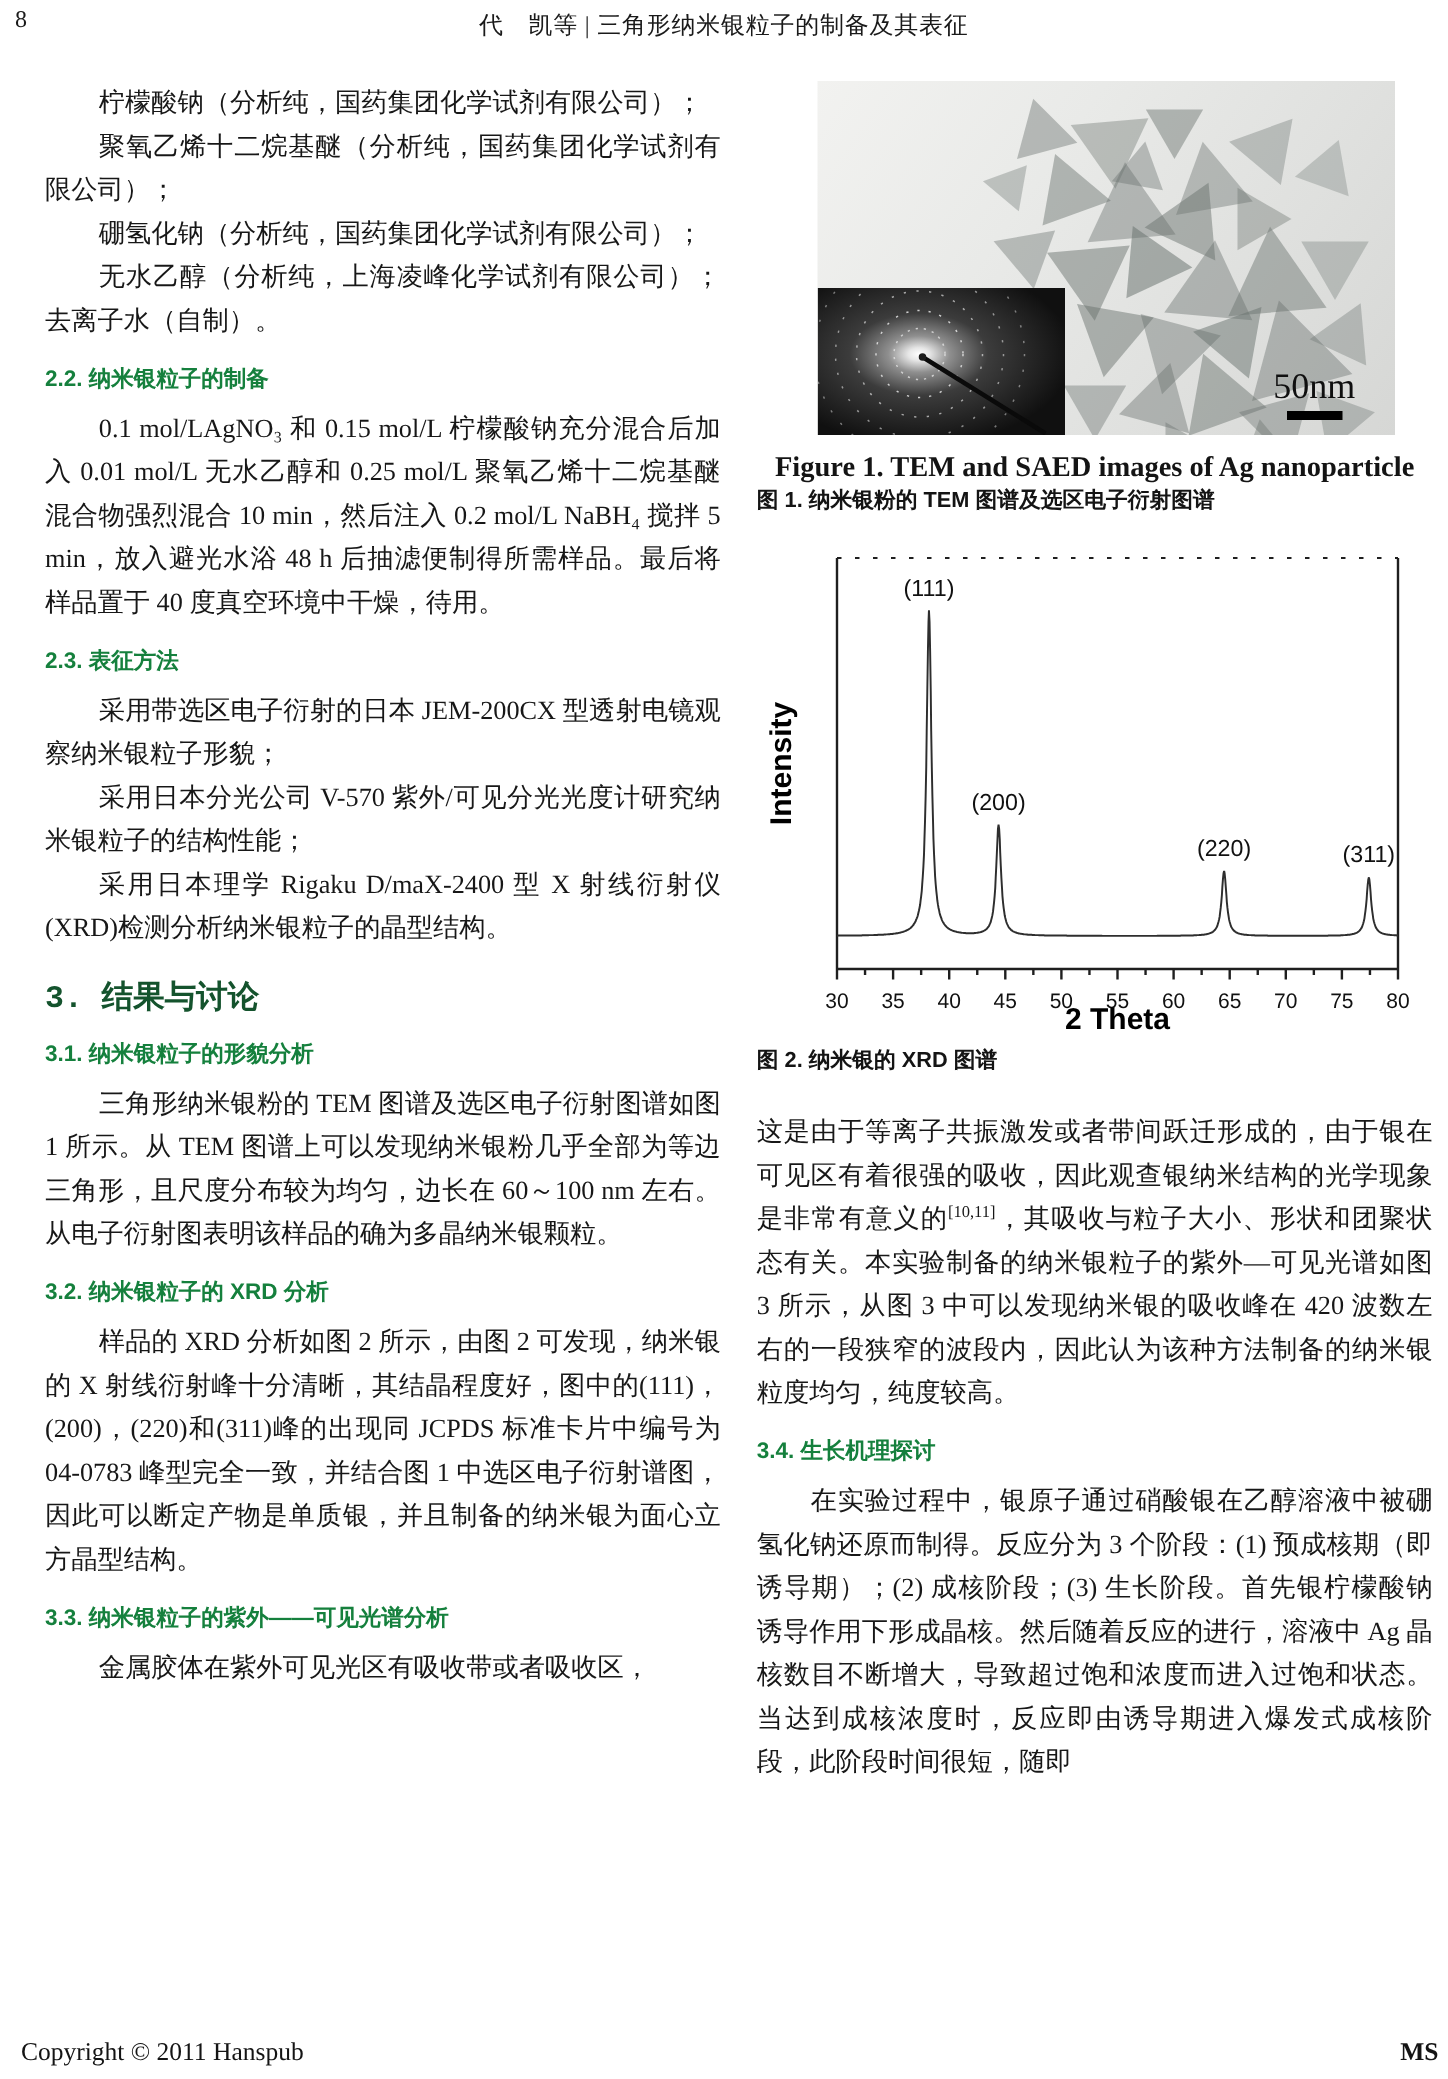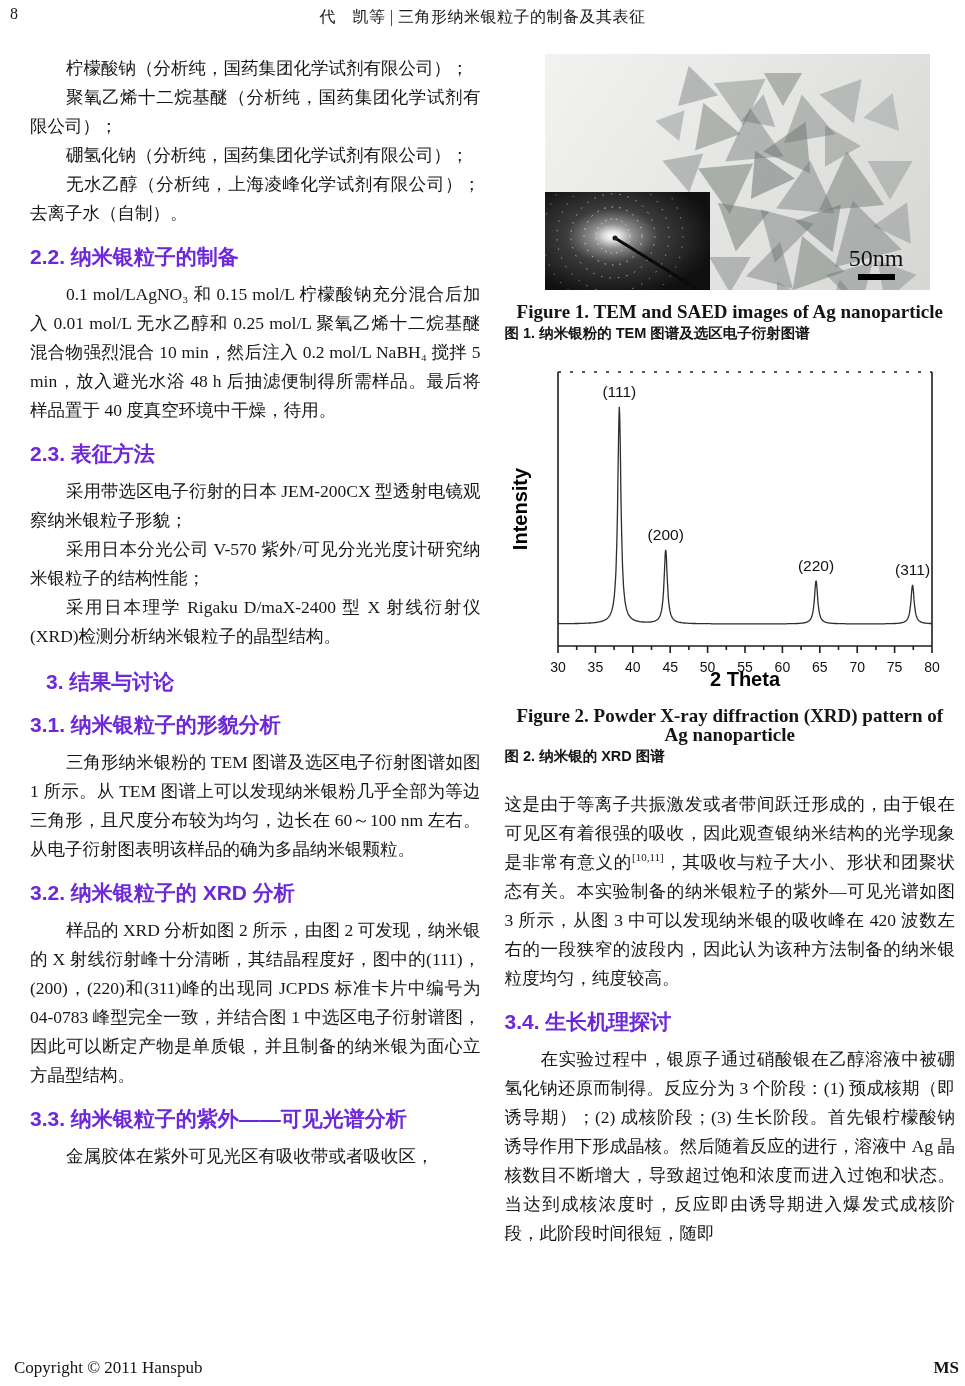--- a/index.html
+++ b/index.html
@@ -8,22 +8,22 @@
         font-family:"Liberation Serif","DejaVu Serif",serif;display:flex;flex-direction:column;overflow:hidden}
   
   .hdr{position:relative;height:34px;padding-top:7px;font-size:16px;color:#1a1a1a}
   .hdr .pn{position:absolute;left:10px;top:5px}
   .hdr .rt{text-align:center;letter-spacing:.5px}
   
   .cols{display:flex;gap:24px;padding:20px 10px 0 30px;flex:1 1 auto;align-items:flex-start}
   .col{width:451px}
   p.body{font-size:17.5px;line-height:29px;text-align:justify;color:#171717}
   .indent{text-indent:2.05em}
-  h2.sec{font-family:Liberation Sans, sans-serif;font-size:21px;color:#6d28d9;margin:17px 16px 9px}
-  h3.sec{font-family:"Liberation Sans","DejaVu Sans",sans-serif;font-size:21px;color:#6d28d9;margin:15px 0 9px}
+  h2.sec{font-family:Liberation Mono, monospace;font-size:21px;color:#14532d;margin:17px 0 9px}
+  h3.sec{font-family:"Liberation Sans","DejaVu Sans",sans-serif;font-size:15px;color:#15803d;margin:15px 0 9px}
   sup.ref{font-size:11px;line-height:0;vertical-align:super}
   
   .tem-wrap{position:relative;width:385px;height:236px;margin:0 0 0 40px;overflow:hidden;
             background:linear-gradient(125deg,#f2f2f0 0%,#e9eae8 35%,#dfe0de 70%,#d6d7d5 100%)}
   .tem-canvas,.tem-canvas svg{position:absolute;inset:0}
   .saed{position:absolute;left:0;bottom:0;width:165px;height:98px}
   .scale{position:absolute;right:26px;bottom:10px;text-align:center;color:#101010}
   .scale .lbl{font-size:24px;line-height:25px;display:block}
   .scale .bar{width:37px;height:6px;background:#000;margin:3px auto 0}
   figure{display:block}
@@ -195,21 +195,20 @@
               <text x="427" y="303" class="tick">80</text>
               <path d="M53.0 254.8 L53.4 254.8 L53.7 254.7 L54.1 254.7 L54.5 254.7 L54.9 254.7 L55.2 254.7 L55.6 254.7 L56.0 254.7 L56.4 254.7 L56.7 254.7 L57.1 254.7 L57.5 254.7 L57.9 254.7 L58.2 254.7 L58.6 254.7 L59.0 254.7 L59.4 254.7 L59.7 254.7 L60.1 254.7 L60.5 254.7 L60.9 254.7 L61.2 254.7 L61.6 254.7 L62.0 254.7 L62.4 254.7 L62.7 254.7 L63.1 254.7 L63.5 254.6 L63.8 254.6 L64.2 254.6 L64.6 254.6 L65.0 254.6 L65.3 254.6 L65.7 254.6 L66.1 254.6 L66.5 254.6 L66.8 254.6 L67.2 254.6 L67.6 254.6 L68.0 254.6 L68.3 254.6 L68.7 254.6 L69.1 254.6 L69.5 254.6 L69.8 254.5 L70.2 254.5 L70.6 254.5 L71.0 254.5 L71.3 254.5 L71.7 254.5 L72.1 254.5 L72.4 254.5 L72.8 254.5 L73.2 254.5 L73.6 254.5 L73.9 254.5 L74.3 254.4 L74.7 254.4 L75.1 254.4 L75.4 254.4 L75.8 254.4 L76.2 254.4 L76.6 254.4 L76.9 254.4 L77.3 254.4 L77.7 254.3 L78.1 254.3 L78.4 254.3 L78.8 254.3 L79.2 254.3 L79.6 254.3 L79.9 254.3 L80.3 254.2 L80.7 254.2 L81.0 254.2 L81.4 254.2 L81.8 254.2 L82.2 254.2 L82.5 254.1 L82.9 254.1 L83.3 254.1 L83.7 254.1 L84.0 254.1 L84.4 254.0 L84.8 254.0 L85.2 254.0 L85.5 254.0 L85.9 253.9 L86.3 253.9 L86.7 253.9 L87.0 253.8 L87.4 253.8 L87.8 253.8 L88.2 253.8 L88.5 253.7 L88.9 253.7 L89.3 253.6 L89.7 253.6 L90.0 253.6 L90.4 253.5 L90.8 253.5 L91.1 253.4 L91.5 253.4 L91.9 253.3 L92.3 253.3 L92.6 253.2 L93.0 253.1 L93.4 253.1 L93.8 253.0 L94.1 252.9 L94.5 252.9 L94.9 252.8 L95.3 252.7 L95.6 252.6 L96.0 252.5 L96.4 252.4 L96.8 252.3 L97.1 252.2 L97.5 252.1 L97.9 251.9 L98.3 251.8 L98.6 251.6 L99.0 251.5 L99.4 251.3 L99.7 251.1 L100.1 250.9 L100.5 250.7 L100.9 250.5 L101.2 250.2 L101.6 250.0 L102.0 249.7 L102.4 249.3 L102.7 249.0 L103.1 248.6 L103.5 248.1 L103.9 247.7 L104.2 247.1 L104.6 246.6 L105.0 245.9 L105.4 245.2 L105.7 244.3 L106.1 243.4 L106.5 242.4 L106.9 241.2 L107.2 239.8 L107.6 238.2 L108.0 236.3 L108.4 234.2 L108.7 231.6 L109.1 228.6 L109.5 225.0 L109.8 220.6 L110.2 215.2 L110.6 208.7 L111.0 200.6 L111.3 190.4 L111.7 177.7 L112.1 161.8 L112.5 142.1 L112.8 118.5 L113.2 92.1 L113.6 65.8 L114.0 45.6 L114.3 37.9 L114.7 45.6 L115.1 65.8 L115.5 92.0 L115.8 118.5 L116.2 142.1 L116.6 161.8 L117.0 177.7 L117.3 190.4 L117.7 200.5 L118.1 208.7 L118.4 215.2 L118.8 220.5 L119.2 224.9 L119.6 228.5 L119.9 231.5 L120.3 234.1 L120.7 236.3 L121.1 238.1 L121.4 239.7 L121.8 241.1 L122.2 242.3 L122.6 243.3 L122.9 244.2 L123.3 245.1 L123.7 245.8 L124.1 246.4 L124.4 247.0 L124.8 247.5 L125.2 248.0 L125.6 248.4 L125.9 248.8 L126.3 249.2 L126.7 249.5 L127.1 249.8 L127.4 250.1 L127.8 250.3 L128.2 250.5 L128.5 250.7 L128.9 250.9 L129.3 251.1 L129.7 251.3 L130.0 251.4 L130.4 251.6 L130.8 251.7 L131.2 251.8 L131.5 251.9 L131.9 252.0 L132.3 252.1 L132.7 252.2 L133.0 252.3 L133.4 252.4 L133.8 252.5 L134.2 252.5 L134.5 252.6 L134.9 252.7 L135.3 252.7 L135.7 252.8 L136.0 252.8 L136.4 252.9 L136.8 252.9 L137.1 252.9 L137.5 253.0 L137.9 253.0 L138.3 253.0 L138.6 253.0 L139.0 253.1 L139.4 253.1 L139.8 253.1 L140.1 253.1 L140.5 253.1 L140.9 253.1 L141.3 253.1 L141.6 253.1 L142.0 253.1 L142.4 253.1 L142.8 253.1 L143.1 253.1 L143.5 253.1 L143.9 253.1 L144.3 253.1 L144.6 253.0 L145.0 253.0 L145.4 253.0 L145.8 252.9 L146.1 252.9 L146.5 252.8 L146.9 252.8 L147.2 252.7 L147.6 252.7 L148.0 252.6 L148.4 252.5 L148.7 252.4 L149.1 252.3 L149.5 252.2 L149.9 252.0 L150.2 251.9 L150.6 251.7 L151.0 251.5 L151.4 251.3 L151.7 251.1 L152.1 250.8 L152.5 250.5 L152.9 250.2 L153.2 249.8 L153.6 249.3 L154.0 248.8 L154.4 248.2 L154.7 247.4 L155.1 246.6 L155.5 245.6 L155.8 244.3 L156.2 242.9 L156.6 241.1 L157.0 238.8 L157.3 236.1 L157.7 232.6 L158.1 228.3 L158.5 222.9 L158.8 216.2 L159.2 208.2 L159.6 199.2 L160.0 190.3 L160.3 183.5 L160.7 180.8 L161.1 183.5 L161.5 190.3 L161.8 199.3 L162.2 208.3 L162.6 216.3 L163.0 223.0 L163.3 228.4 L163.7 232.7 L164.1 236.2 L164.5 239.0 L164.8 241.2 L165.2 243.0 L165.6 244.5 L165.9 245.7 L166.3 246.8 L166.7 247.6 L167.1 248.4 L167.4 249.0 L167.8 249.6 L168.2 250.0 L168.6 250.4 L168.9 250.8 L169.3 251.1 L169.7 251.4 L170.1 251.7 L170.4 251.9 L170.8 252.1 L171.2 252.3 L171.6 252.4 L171.9 252.6 L172.3 252.7 L172.7 252.8 L173.1 253.0 L173.4 253.1 L173.8 253.2 L174.2 253.3 L174.5 253.3 L174.9 253.4 L175.3 253.5 L175.7 253.5 L176.0 253.6 L176.4 253.7 L176.8 253.7 L177.2 253.8 L177.5 253.8 L177.9 253.9 L178.3 253.9 L178.7 253.9 L179.0 254.0 L179.4 254.0 L179.8 254.0 L180.2 254.1 L180.5 254.1 L180.9 254.1 L181.3 254.2 L181.7 254.2 L182.0 254.2 L182.4 254.2 L182.8 254.2 L183.2 254.3 L183.5 254.3 L183.9 254.3 L184.3 254.3 L184.6 254.3 L185.0 254.4 L185.4 254.4 L185.8 254.4 L186.1 254.4 L186.5 254.4 L186.9 254.4 L187.3 254.4 L187.6 254.5 L188.0 254.5 L188.4 254.5 L188.8 254.5 L189.1 254.5 L189.5 254.5 L189.9 254.5 L190.3 254.5 L190.6 254.5 L191.0 254.5 L191.4 254.6 L191.8 254.6 L192.1 254.6 L192.5 254.6 L192.9 254.6 L193.2 254.6 L193.6 254.6 L194.0 254.6 L194.4 254.6 L194.7 254.6 L195.1 254.6 L195.5 254.6 L195.9 254.6 L196.2 254.6 L196.6 254.6 L197.0 254.7 L197.4 254.7 L197.7 254.7 L198.1 254.7 L198.5 254.7 L198.9 254.7 L199.2 254.7 L199.6 254.7 L200.0 254.7 L200.4 254.7 L200.7 254.7 L201.1 254.7 L201.5 254.7 L201.9 254.7 L202.2 254.7 L202.6 254.7 L203.0 254.7 L203.3 254.7 L203.7 254.7 L204.1 254.7 L204.5 254.7 L204.8 254.7 L205.2 254.7 L205.6 254.7 L206.0 254.7 L206.3 254.8 L206.7 254.8 L207.1 254.8 L207.5 254.8 L207.8 254.8 L208.2 254.8 L208.6 254.8 L209.0 254.8 L209.3 254.8 L209.7 254.8 L210.1 254.8 L210.5 254.8 L210.8 254.8 L211.2 254.8 L211.6 254.8 L211.9 254.8 L212.3 254.8 L212.7 254.8 L213.1 254.8 L213.4 254.8 L213.8 254.8 L214.2 254.8 L214.6 254.8 L214.9 254.8 L215.3 254.8 L215.7 254.8 L216.1 254.8 L216.4 254.8 L216.8 254.8 L217.2 254.8 L217.6 254.8 L217.9 254.8 L218.3 254.8 L218.7 254.8 L219.1 254.8 L219.4 254.8 L219.8 254.8 L220.2 254.8 L220.6 254.8 L220.9 254.8 L221.3 254.8 L221.7 254.8 L222.0 254.8 L222.4 254.8 L222.8 254.8 L223.2 254.8 L223.5 254.8 L223.9 254.8 L224.3 254.8 L224.7 254.8 L225.0 254.8 L225.4 254.8 L225.8 254.8 L226.2 254.8 L226.5 254.8 L226.9 254.8 L227.3 254.8 L227.7 254.8 L228.0 254.8 L228.4 254.8 L228.8 254.8 L229.2 254.8 L229.5 254.8 L229.9 254.9 L230.3 254.9 L230.6 254.9 L231.0 254.9 L231.4 254.9 L231.8 254.9 L232.1 254.9 L232.5 254.9 L232.9 254.9 L233.3 254.9 L233.6 254.9 L234.0 254.9 L234.4 254.9 L234.8 254.9 L235.1 254.9 L235.5 254.9 L235.9 254.9 L236.3 254.9 L236.6 254.9 L237.0 254.9 L237.4 254.9 L237.8 254.9 L238.1 254.9 L238.5 254.9 L238.9 254.9 L239.3 254.9 L239.6 254.9 L240.0 254.9 L240.4 254.9 L240.7 254.9 L241.1 254.9 L241.5 254.9 L241.9 254.9 L242.2 254.9 L242.6 254.9 L243.0 254.9 L243.4 254.9 L243.7 254.9 L244.1 254.9 L244.5 254.9 L244.9 254.9 L245.2 254.9 L245.6 254.9 L246.0 254.9 L246.4 254.9 L246.7 254.9 L247.1 254.9 L247.5 254.9 L247.9 254.9 L248.2 254.9 L248.6 254.9 L249.0 254.9 L249.3 254.9 L249.7 254.9 L250.1 254.9 L250.5 254.9 L250.8 254.9 L251.2 254.9 L251.6 254.9 L252.0 254.9 L252.3 254.9 L252.7 254.9 L253.1 254.9 L253.5 254.9 L253.8 254.9 L254.2 254.9 L254.6 254.9 L255.0 254.9 L255.3 254.9 L255.7 254.9 L256.1 254.9 L256.5 254.9 L256.8 254.9 L257.2 254.9 L257.6 254.9 L258.0 254.9 L258.3 254.9 L258.7 254.9 L259.1 254.9 L259.4 254.9 L259.8 254.9 L260.2 254.9 L260.6 254.9 L260.9 254.9 L261.3 254.9 L261.7 254.9 L262.1 254.9 L262.4 254.9 L262.8 254.9 L263.2 254.9 L263.6 254.9 L263.9 254.9 L264.3 254.9 L264.7 254.9 L265.1 254.9 L265.4 254.9 L265.8 254.9 L266.2 254.9 L266.6 254.8 L266.9 254.8 L267.3 254.8 L267.7 254.8 L268.0 254.8 L268.4 254.8 L268.8 254.8 L269.2 254.8 L269.5 254.8 L269.9 254.8 L270.3 254.8 L270.7 254.8 L271.0 254.8 L271.4 254.8 L271.8 254.8 L272.2 254.8 L272.5 254.8 L272.9 254.8 L273.3 254.8 L273.7 254.8 L274.0 254.8 L274.4 254.8 L274.8 254.8 L275.2 254.8 L275.5 254.8 L275.9 254.8 L276.3 254.8 L276.7 254.8 L277.0 254.8 L277.4 254.8 L277.8 254.8 L278.1 254.8 L278.5 254.8 L278.9 254.8 L279.3 254.8 L279.6 254.8 L280.0 254.8 L280.4 254.8 L280.8 254.8 L281.1 254.8 L281.5 254.8 L281.9 254.8 L282.3 254.7 L282.6 254.7 L283.0 254.7 L283.4 254.7 L283.8 254.7 L284.1 254.7 L284.5 254.7 L284.9 254.7 L285.3 254.7 L285.6 254.7 L286.0 254.7 L286.4 254.7 L286.7 254.7 L287.1 254.7 L287.5 254.7 L287.9 254.6 L288.2 254.6 L288.6 254.6 L289.0 254.6 L289.4 254.6 L289.7 254.6 L290.1 254.6 L290.5 254.6 L290.9 254.5 L291.2 254.5 L291.6 254.5 L292.0 254.5 L292.4 254.5 L292.7 254.5 L293.1 254.4 L293.5 254.4 L293.9 254.4 L294.2 254.4 L294.6 254.3 L295.0 254.3 L295.4 254.3 L295.7 254.3 L296.1 254.2 L296.5 254.2 L296.8 254.2 L297.2 254.1 L297.6 254.1 L298.0 254.0 L298.3 254.0 L298.7 253.9 L299.1 253.8 L299.5 253.8 L299.8 253.7 L300.2 253.6 L300.6 253.5 L301.0 253.4 L301.3 253.3 L301.7 253.1 L302.1 253.0 L302.5 252.8 L302.8 252.7 L303.2 252.4 L303.6 252.2 L304.0 251.9 L304.3 251.6 L304.7 251.2 L305.1 250.8 L305.4 250.3 L305.8 249.7 L306.2 249.0 L306.6 248.1 L306.9 247.0 L307.3 245.7 L307.7 244.1 L308.1 242.1 L308.4 239.5 L308.8 236.3 L309.2 232.4 L309.6 227.7 L309.9 222.4 L310.3 217.1 L310.7 213.1 L311.1 211.6 L311.4 213.1 L311.8 217.1 L312.2 222.4 L312.6 227.7 L312.9 232.4 L313.3 236.3 L313.7 239.5 L314.1 242.1 L314.4 244.1 L314.8 245.7 L315.2 247.0 L315.5 248.1 L315.9 249.0 L316.3 249.7 L316.7 250.3 L317.0 250.8 L317.4 251.2 L317.8 251.6 L318.2 251.9 L318.5 252.2 L318.9 252.4 L319.3 252.7 L319.7 252.8 L320.0 253.0 L320.4 253.2 L320.8 253.3 L321.2 253.4 L321.5 253.5 L321.9 253.6 L322.3 253.7 L322.7 253.8 L323.0 253.8 L323.4 253.9 L323.8 254.0 L324.1 254.0 L324.5 254.1 L324.9 254.1 L325.3 254.2 L325.6 254.2 L326.0 254.2 L326.4 254.3 L326.8 254.3 L327.1 254.3 L327.5 254.4 L327.9 254.4 L328.3 254.4 L328.6 254.4 L329.0 254.4 L329.4 254.5 L329.8 254.5 L330.1 254.5 L330.5 254.5 L330.9 254.5 L331.3 254.5 L331.6 254.6 L332.0 254.6 L332.4 254.6 L332.8 254.6 L333.1 254.6 L333.5 254.6 L333.9 254.6 L334.2 254.6 L334.6 254.7 L335.0 254.7 L335.4 254.7 L335.7 254.7 L336.1 254.7 L336.5 254.7 L336.9 254.7 L337.2 254.7 L337.6 254.7 L338.0 254.7 L338.4 254.7 L338.7 254.7 L339.1 254.7 L339.5 254.7 L339.9 254.7 L340.2 254.8 L340.6 254.8 L341.0 254.8 L341.4 254.8 L341.7 254.8 L342.1 254.8 L342.5 254.8 L342.8 254.8 L343.2 254.8 L343.6 254.8 L344.0 254.8 L344.3 254.8 L344.7 254.8 L345.1 254.8 L345.5 254.8 L345.8 254.8 L346.2 254.8 L346.6 254.8 L347.0 254.8 L347.3 254.8 L347.7 254.8 L348.1 254.8 L348.5 254.8 L348.8 254.8 L349.2 254.8 L349.6 254.8 L350.0 254.8 L350.3 254.8 L350.7 254.8 L351.1 254.8 L351.5 254.8 L351.8 254.8 L352.2 254.8 L352.6 254.8 L352.9 254.8 L353.3 254.8 L353.7 254.8 L354.1 254.8 L354.4 254.8 L354.8 254.8 L355.2 254.8 L355.6 254.8 L355.9 254.8 L356.3 254.8 L356.7 254.8 L357.1 254.8 L357.4 254.8 L357.8 254.8 L358.2 254.8 L358.6 254.8 L358.9 254.8 L359.3 254.8 L359.7 254.8 L360.1 254.8 L360.4 254.8 L360.8 254.8 L361.2 254.8 L361.5 254.8 L361.9 254.8 L362.3 254.8 L362.7 254.8 L363.0 254.8 L363.4 254.8 L363.8 254.8 L364.2 254.8 L364.5 254.8 L364.9 254.8 L365.3 254.8 L365.7 254.8 L366.0 254.8 L366.4 254.8 L366.8 254.8 L367.2 254.8 L367.5 254.8 L367.9 254.8 L368.3 254.8 L368.7 254.8 L369.0 254.8 L369.4 254.8 L369.8 254.8 L370.2 254.8 L370.5 254.8 L370.9 254.8 L371.3 254.8 L371.6 254.8 L372.0 254.8 L372.4 254.8 L372.8 254.8 L373.1 254.8 L373.5 254.8 L373.9 254.8 L374.3 254.8 L374.6 254.8 L375.0 254.8 L375.4 254.8 L375.8 254.8 L376.1 254.8 L376.5 254.8 L376.9 254.8 L377.3 254.8 L377.6 254.8 L378.0 254.8 L378.4 254.8 L378.8 254.8 L379.1 254.8 L379.5 254.8 L379.9 254.8 L380.2 254.8 L380.6 254.7 L381.0 254.7 L381.4 254.7 L381.7 254.7 L382.1 254.7 L382.5 254.7 L382.9 254.7 L383.2 254.7 L383.6 254.7 L384.0 254.7 L384.4 254.7 L384.7 254.7 L385.1 254.7 L385.5 254.7 L385.9 254.6 L386.2 254.6 L386.6 254.6 L387.0 254.6 L387.4 254.6 L387.7 254.6 L388.1 254.6 L388.5 254.6 L388.9 254.5 L389.2 254.5 L389.6 254.5 L390.0 254.5 L390.3 254.5 L390.7 254.4 L391.1 254.4 L391.5 254.4 L391.8 254.4 L392.2 254.3 L392.6 254.3 L393.0 254.3 L393.3 254.2 L393.7 254.2 L394.1 254.2 L394.5 254.1 L394.8 254.1 L395.2 254.0 L395.6 254.0 L396.0 253.9 L396.3 253.8 L396.7 253.7 L397.1 253.7 L397.5 253.6 L397.8 253.5 L398.2 253.3 L398.6 253.2 L398.9 253.1 L399.3 252.9 L399.7 252.7 L400.1 252.5 L400.4 252.2 L400.8 252.0 L401.2 251.6 L401.6 251.2 L401.9 250.8 L402.3 250.2 L402.7 249.6 L403.1 248.8 L403.4 247.8 L403.8 246.7 L404.2 245.2 L404.6 243.4 L404.9 241.1 L405.3 238.2 L405.7 234.7 L406.1 230.4 L406.4 225.7 L406.8 220.9 L407.2 217.3 L407.6 215.9 L407.9 217.3 L408.3 220.9 L408.7 225.7 L409.0 230.4 L409.4 234.7 L409.8 238.2 L410.2 241.1 L410.5 243.4 L410.9 245.2 L411.3 246.7 L411.7 247.8 L412.0 248.8 L412.4 249.6 L412.8 250.2 L413.2 250.8 L413.5 251.2 L413.9 251.6 L414.3 252.0 L414.7 252.2 L415.0 252.5 L415.4 252.7 L415.8 252.9 L416.2 253.1 L416.5 253.2 L416.9 253.4 L417.3 253.5 L417.6 253.6 L418.0 253.7 L418.4 253.8 L418.8 253.8 L419.1 253.9 L419.5 254.0 L419.9 254.0 L420.3 254.1 L420.6 254.1 L421.0 254.2 L421.4 254.2 L421.8 254.3 L422.1 254.3 L422.5 254.3 L422.9 254.4 L423.3 254.4 L423.6 254.4 L424.0 254.4 L424.4 254.5 L424.8 254.5 L425.1 254.5 L425.5 254.5 L425.9 254.5 L426.3 254.6 L426.6 254.6 L427.0 254.6" class="curve"></path>
               <text x="114.33600000000001" y="28" class="pklabel">(111)</text>
               <text x="160.712" y="171.22" class="pklabel">(200)</text>
               <text x="311.06" y="201.6" class="pklabel">(220)</text>
               <text x="407.552" y="205.94" class="pklabel">(311)</text>
               <text x="240" y="317" class="xlabel">2 Theta</text>
               <text transform="translate(22 140) rotate(-90)" class="ylabel">Intensity</text>
             </svg></div>
         <figcaption>
-          <div class="cap-en">Figure 2. Powder X-ray diffraction (XRD) pattern of Ag nanoparticle</div>
           <div class="cap-cn">图 2. 纳米银的 XRD 图谱</div>
         </figcaption>
       </figure>
 
       <p class="body after-fig"><span>这是由于等离子共振激发或者带间跃迁形成的，由于银在可见区有着很强的吸收，因此观查银纳米结构的光学现象是非常有意义的</span><sup class="ref">[10,11]</sup><span>，其吸收与粒子大小、形状和团聚状态有关。本实验制备的纳米银粒子的紫外—可见光谱如图 3 所示，从图 3 中可以发现纳米银的吸收峰在 420 波数左右的一段狭窄的波段内，因此认为该种方法制备的纳米银粒度均匀，纯度较高。</span></p>
 
       <h3 class="sec">3.4. 生长机理探讨</h3>
       <p class="body indent">在实验过程中，银原子通过硝酸银在乙醇溶液中被硼氢化钠还原而制得。反应分为 3 个阶段：(1) 预成核期（即诱导期）；(2) 成核阶段；(3) 生长阶段。首先银柠檬酸钠诱导作用下形成晶核。然后随着反应的进行，溶液中 Ag 晶核数目不断增大，导致超过饱和浓度而进入过饱和状态。当达到成核浓度时，反应即由诱导期进入爆发式成核阶段，此阶段时间很短，随即</p>
     </div>
   </div>

